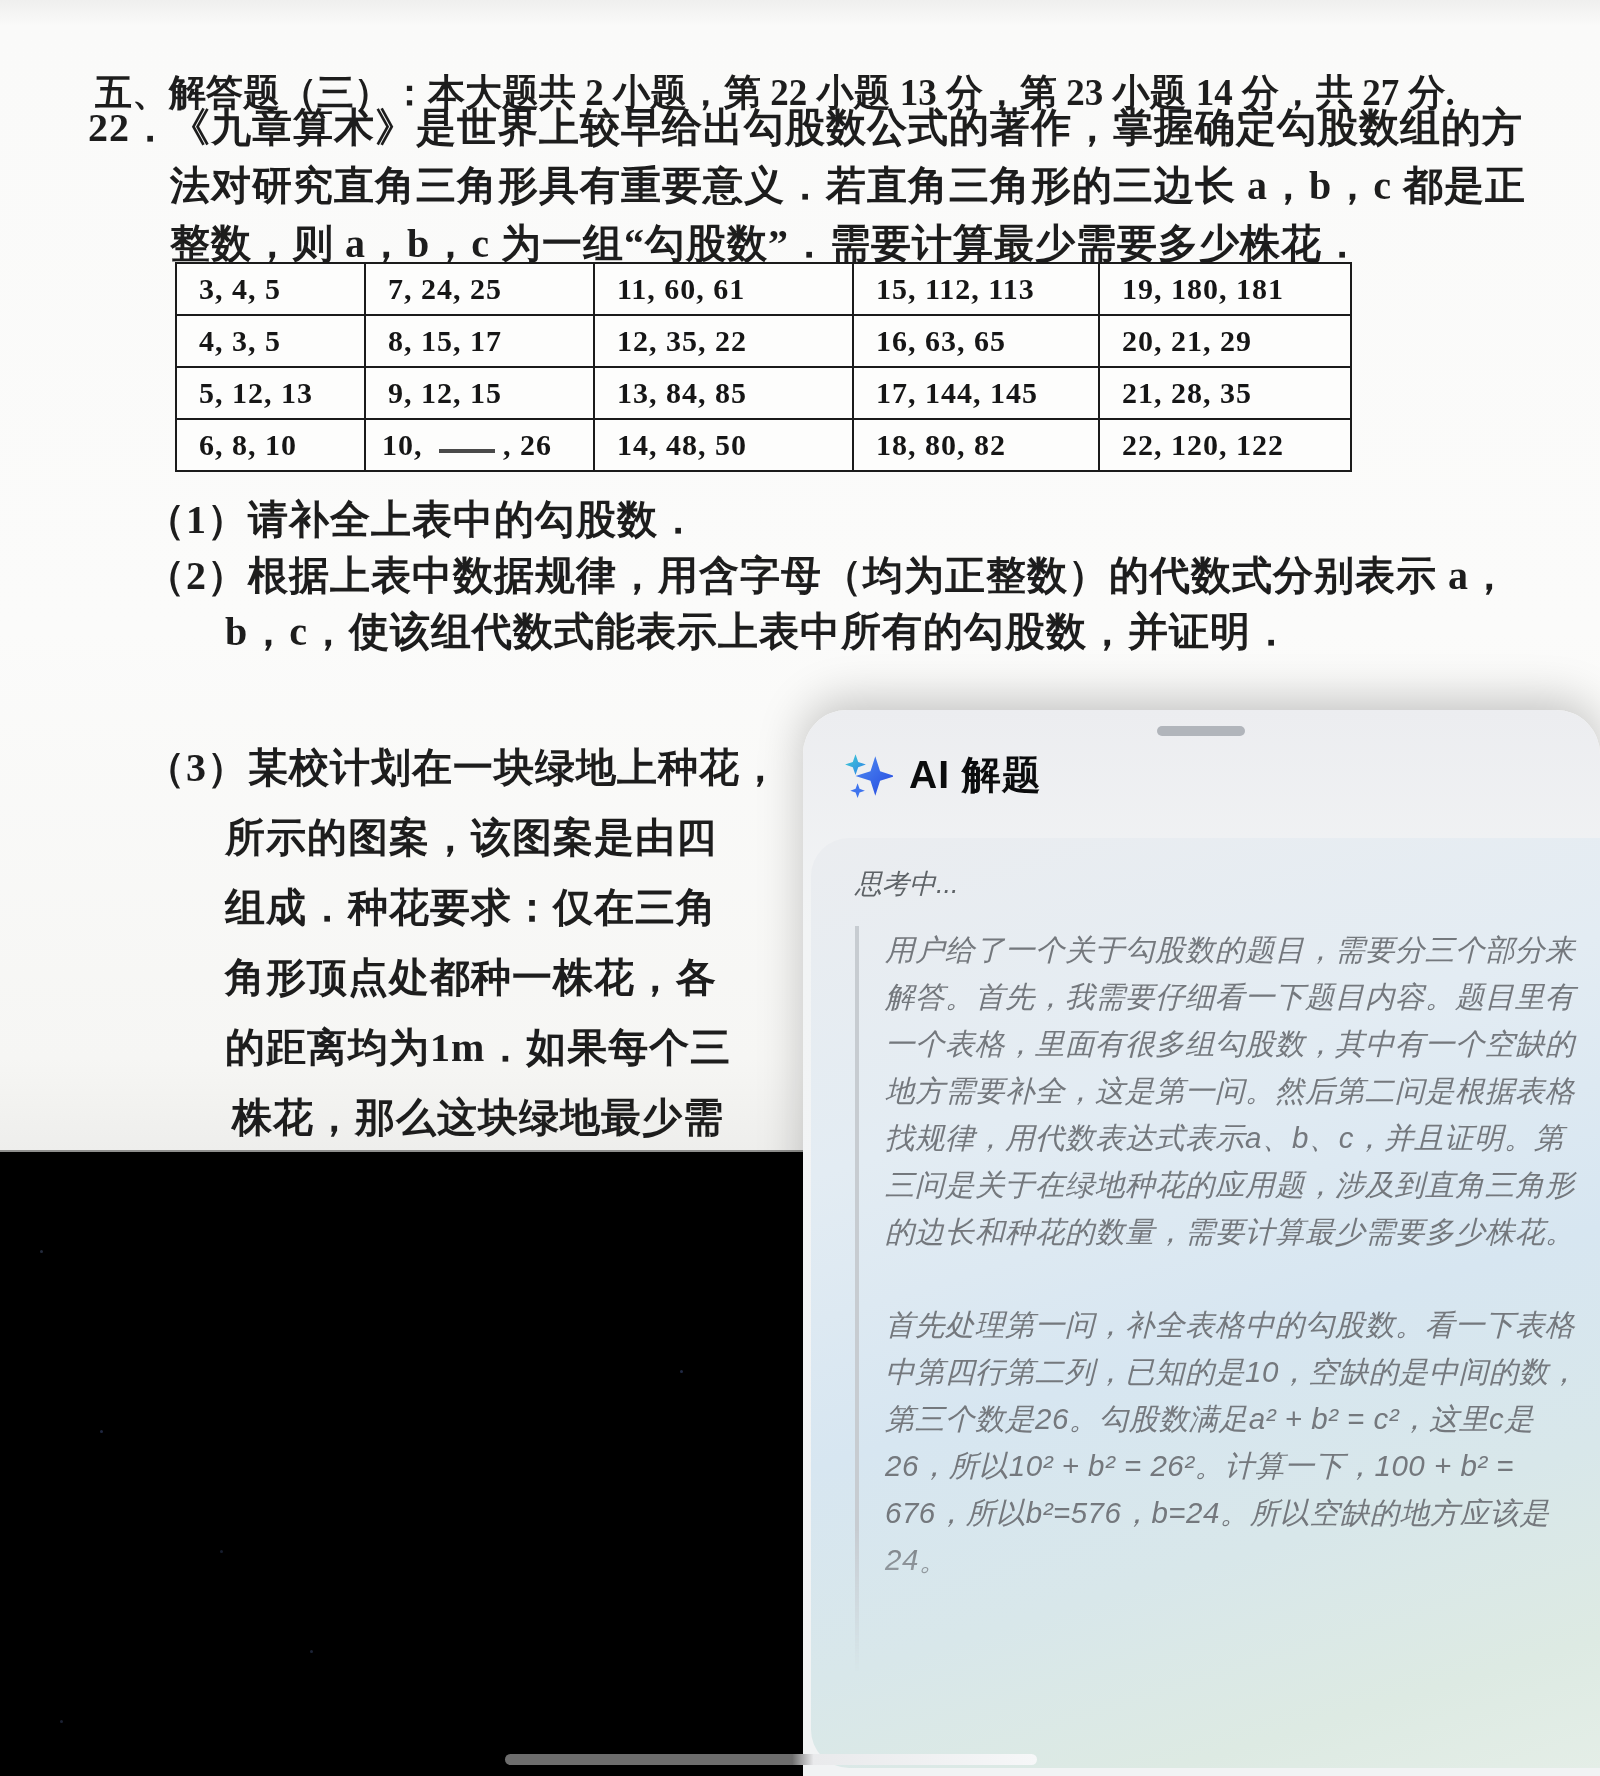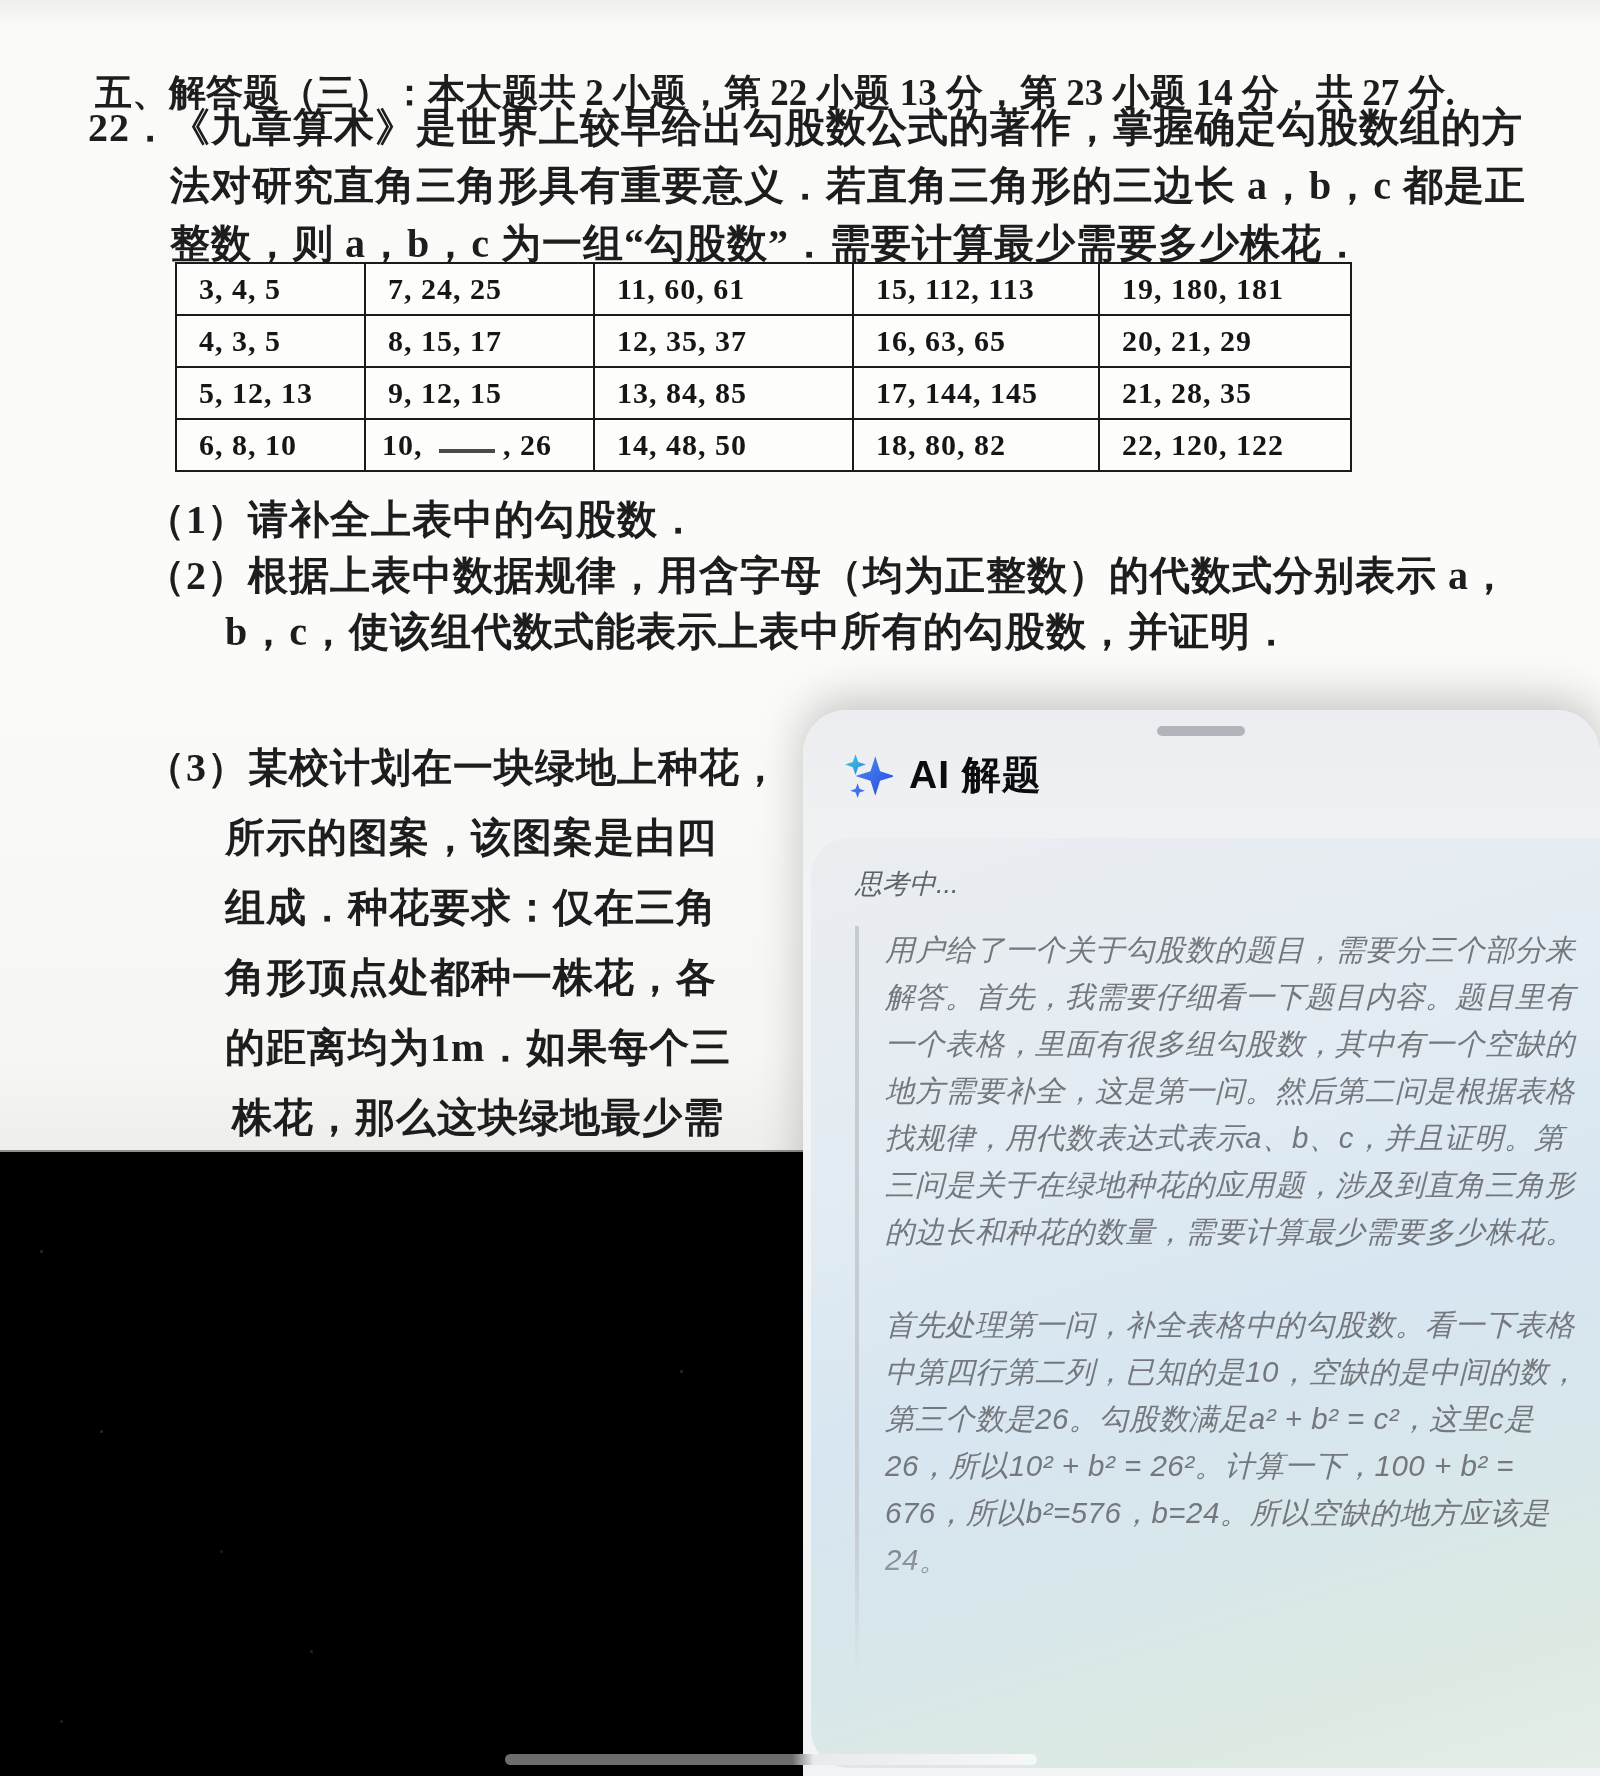--- a/index.html
+++ b/index.html
@@ -91,21 +91,21 @@
         <tr>
           <td style="width: 165px;">3, 4, 5</td>
           <td style="width: 205px;">7, 24, 25</td>
           <td style="width: 235px;">11, 60, 61</td>
           <td style="width: 222px;">15, 112, 113</td>
           <td style="width: 228px;">19, 180, 181</td>
         </tr>
         <tr>
           <td style="width: 165px;">4, 3, 5</td>
           <td style="width: 205px;">8, 15, 17</td>
-          <td style="width: 235px;">12, 35, 37</td>
+          <td style="width: 235px;">12, 35, 22</td>
           <td style="width: 222px;">16, 63, 65</td>
           <td style="width: 228px;">20, 21, 29</td>
         </tr>
         <tr>
           <td style="width: 165px;">5, 12, 13</td>
           <td style="width: 205px;">9, 12, 15</td>
           <td style="width: 235px;">13, 84, 85</td>
           <td style="width: 222px;">17, 144, 145</td>
           <td style="width: 228px;">21, 28, 35</td>
         </tr>

